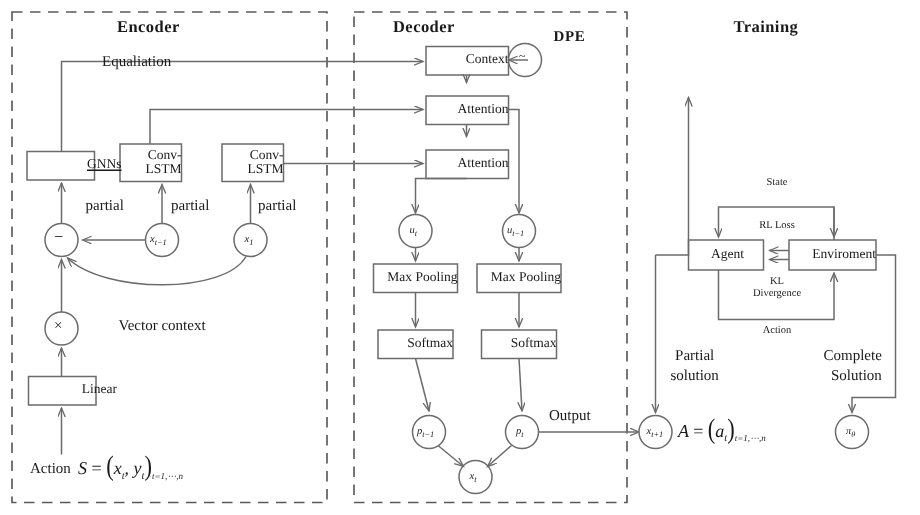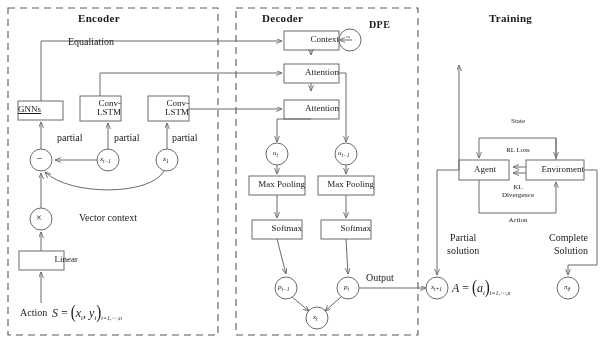--- a/index.html
+++ b/index.html
@@ -118,21 +118,21 @@
 
       <path d="M584,170 L597,170 L597,265 L568,265 L568,275" marker-end="url(#ah)"></path>
     </g>
   </svg>
 
   <div class="lbl section-title" style="left:78px;top:13px;">Encoder</div>
   <div class="lbl section-title" style="left:262px;top:13px;">Decoder</div>
   <div class="lbl section-title" style="left:489px;top:13px;">Training</div>
 
   <div class="lbl small" style="left:68px;top:37px;">Equaliation</div>
-  <div class="lbl box-lbl" style="left:18px;top:105px;width:22px;text-decoration:underline;">GNNs</div>
+  <div class="lbl box-lbl" style="left:18px;top:105px;width:63px;text-decoration:underline;">GNNs</div>
   <div class="lbl box-lbl" style="left:80px;top:99px;width:41px;">Conv-<br>LSTM</div>
   <div class="lbl box-lbl" style="left:148px;top:99px;width:41px;">Conv-<br>LSTM</div>
   <div class="lbl box-lbl" style="left:19px;top:255px;width:59px;">Linear</div>
 
   <div class="lbl small" style="left:57px;top:133px;">partial</div>
   <div class="lbl small" style="left:114px;top:133px;">partial</div>
   <div class="lbl small" style="left:172px;top:133px;">partial</div>
   <div class="lbl small" style="left:79px;top:213px;">Vector context</div>
 
   <div class="lbl" style="left:36px;top:153px;font-size:11px;">−</div>

